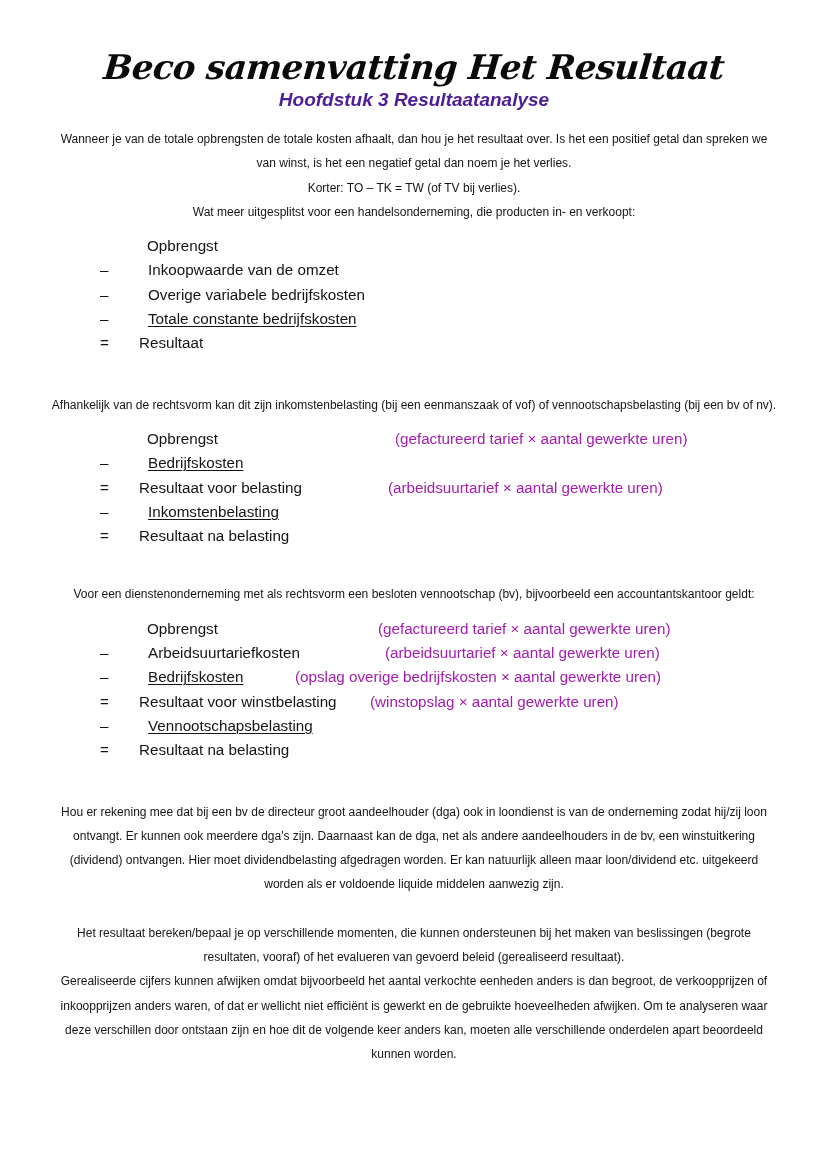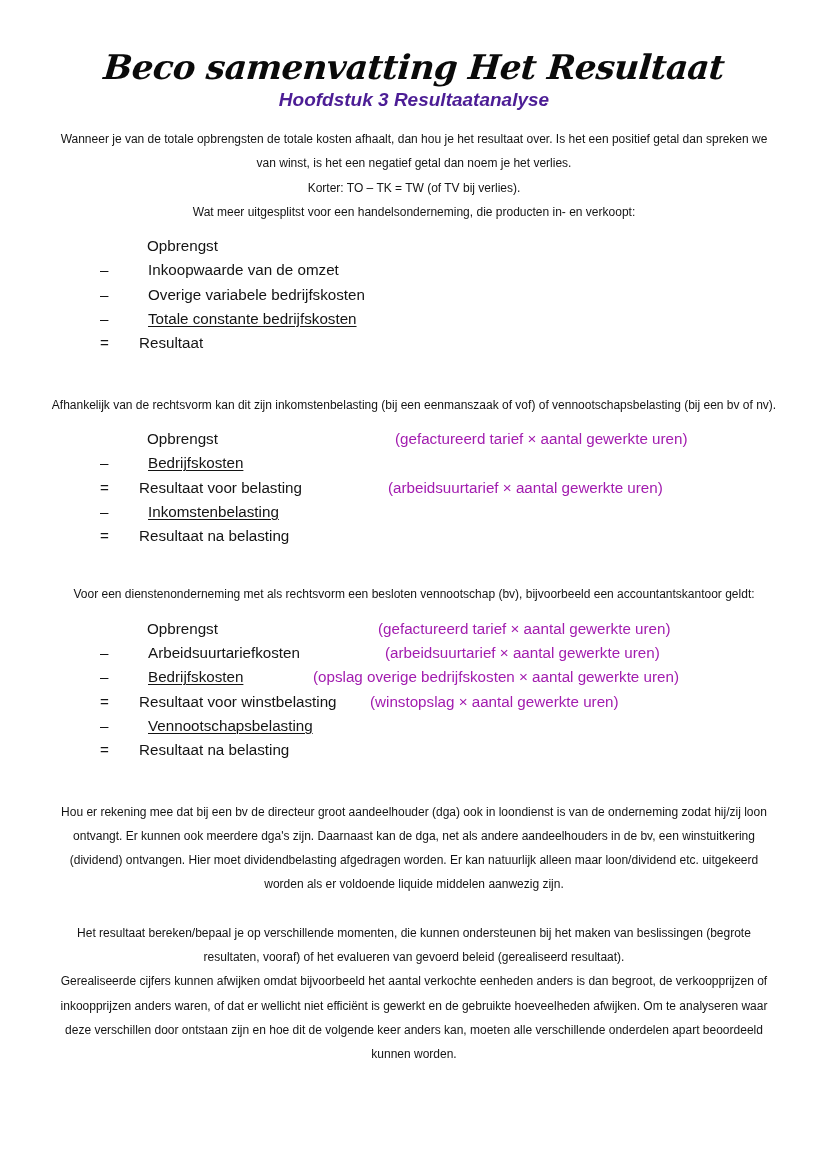--- a/index.html
+++ b/index.html
@@ -191,21 +191,21 @@
           <span class="note" style="left: 317px;">(gefactureerd tarief × aantal gewerkte uren)</span>
         </li>
         <li class="row">
           <span class="marker">–</span>
           <span class="label ind-dash">Arbeidsuurtariefkosten</span>
           <span class="note" style="left: 324px;">(arbeidsuurtarief × aantal gewerkte uren)</span>
         </li>
         <li class="row">
           <span class="marker">–</span>
           <span class="label ind-dash ul">Bedrijfskosten</span>
-          <span class="note" style="left: 252px;">(opslag overige bedrijfskosten × aantal gewerkte uren)</span>
+          <span class="note" style="left: 234px;">(opslag overige bedrijfskosten × aantal gewerkte uren)</span>
         </li>
         <li class="row">
           <span class="marker">=</span>
           <span class="label ind-eq">Resultaat voor winstbelasting</span>
           <span class="note" style="left: 309px;">(winstopslag × aantal gewerkte uren)</span>
         </li>
         <li class="row">
           <span class="marker">–</span>
           <span class="label ind-dash ul">Vennootschapsbelasting</span>
         </li>

